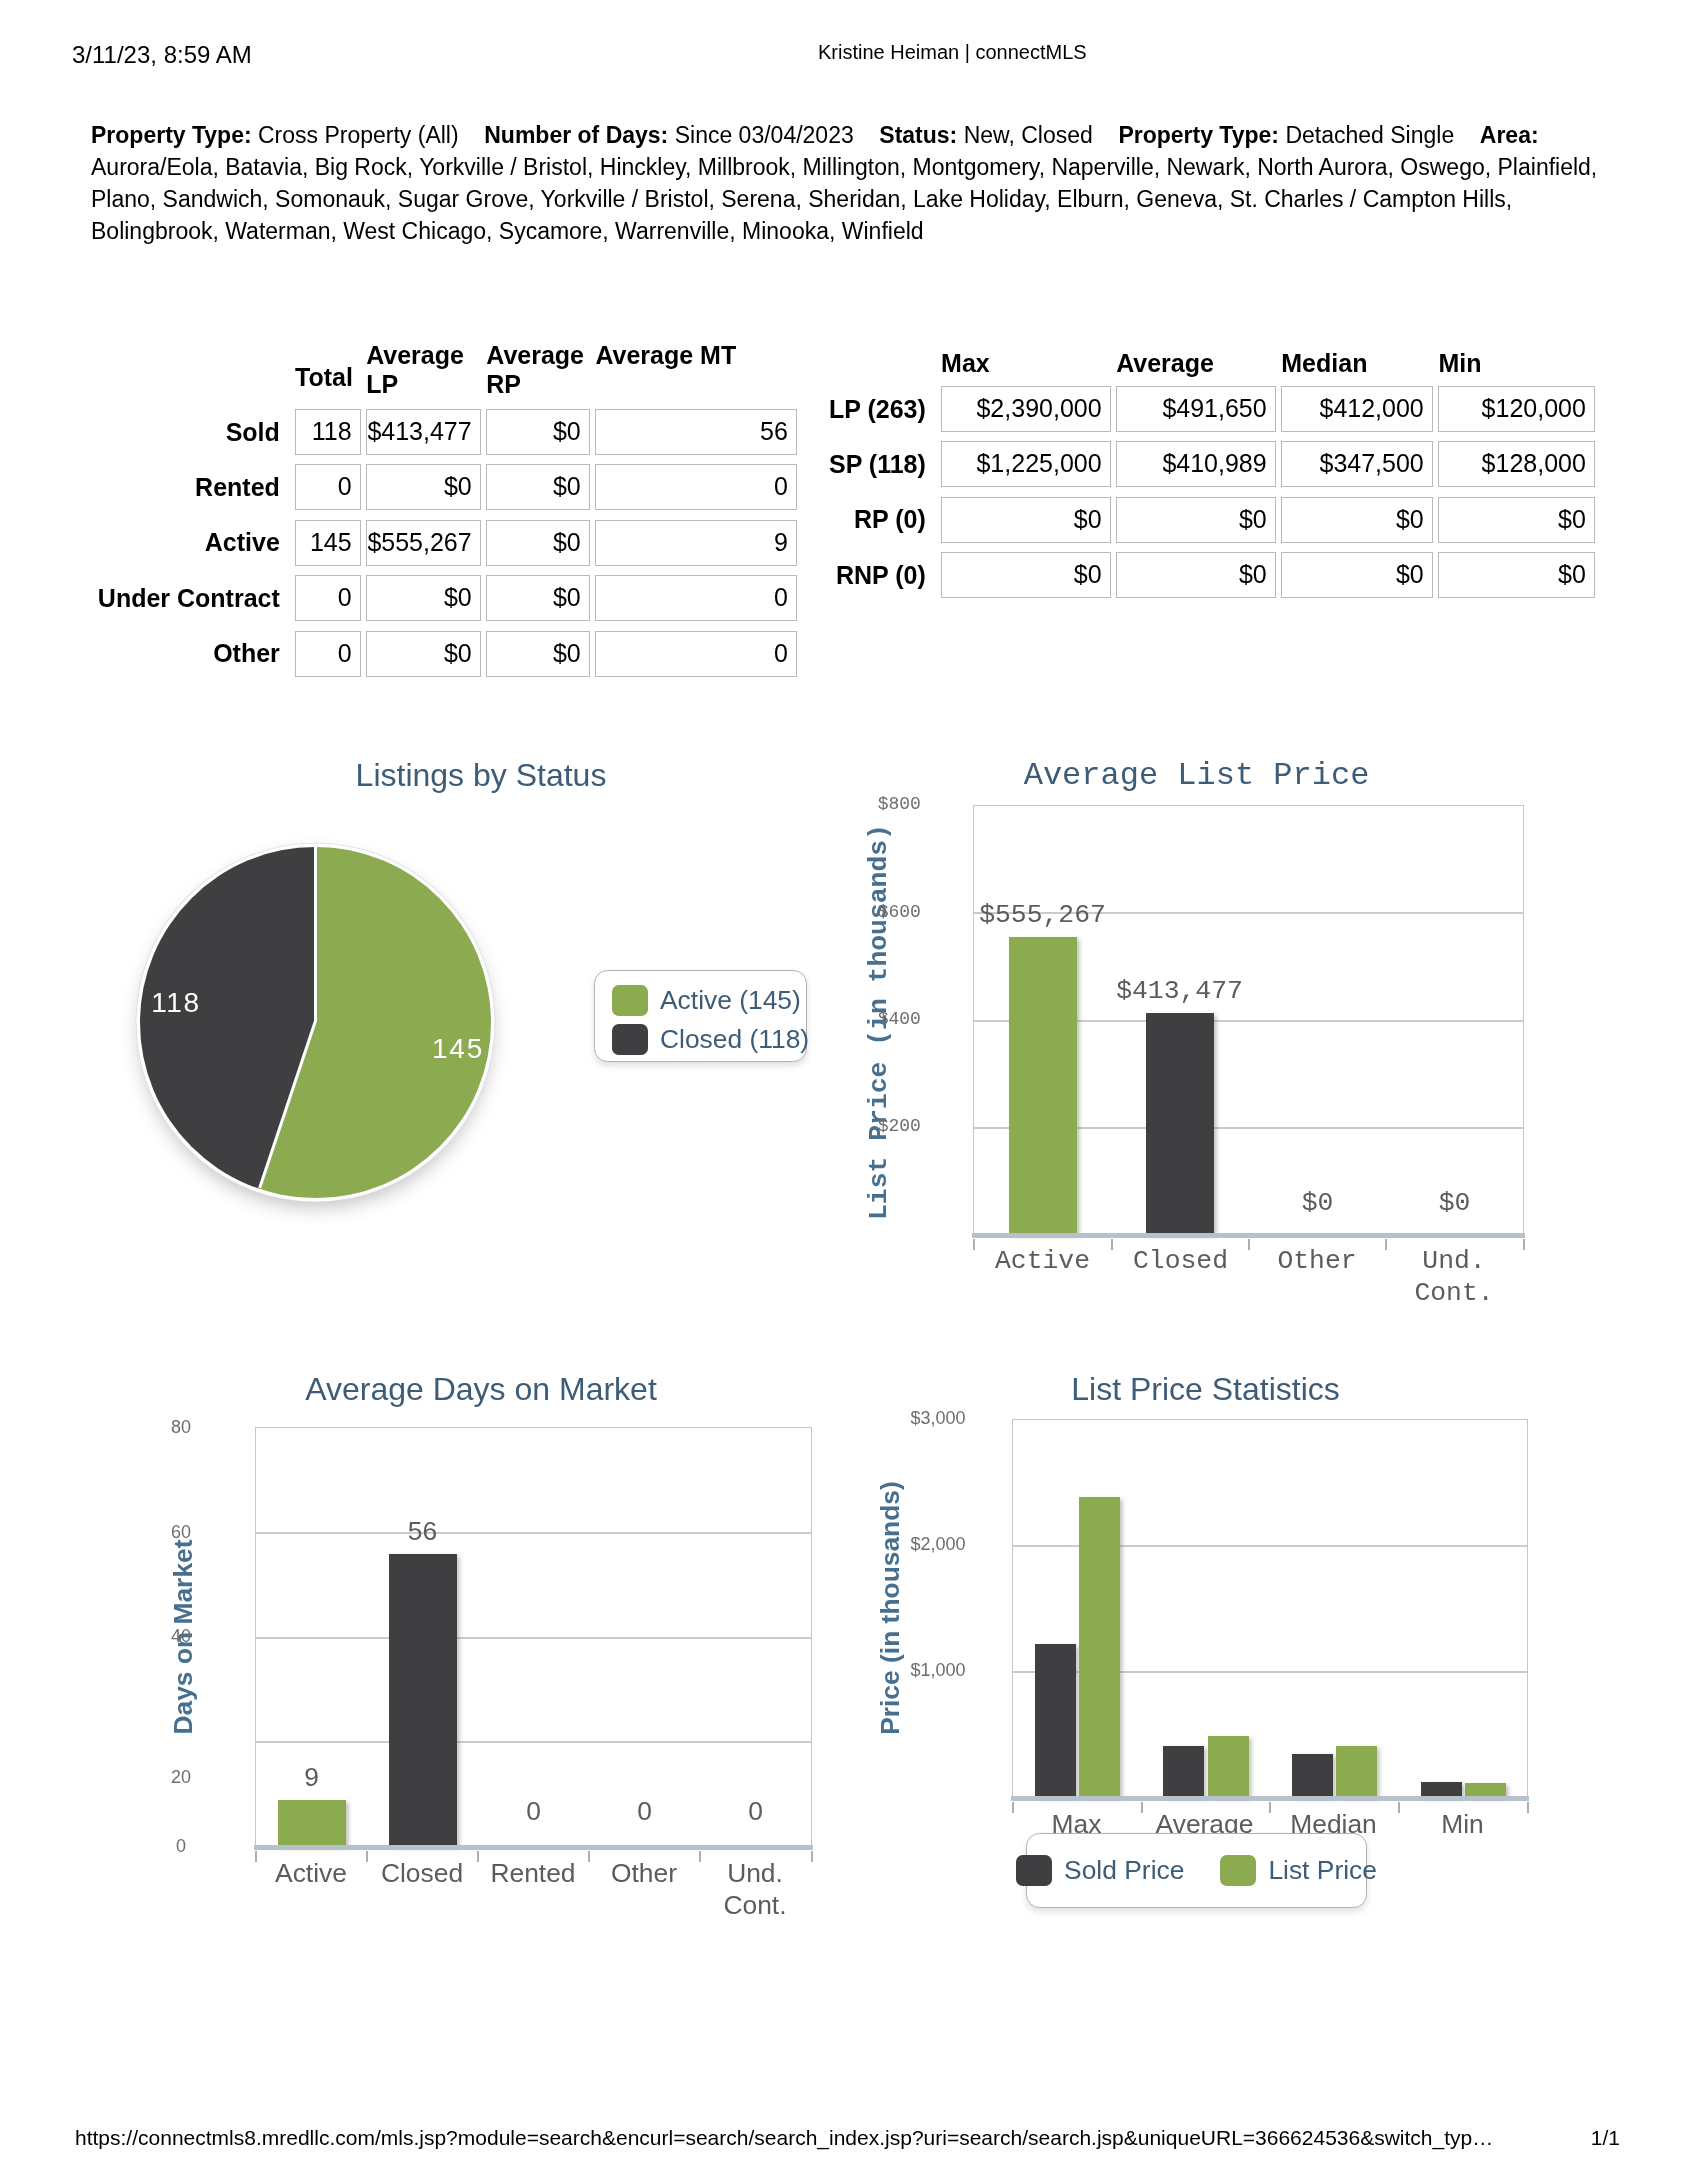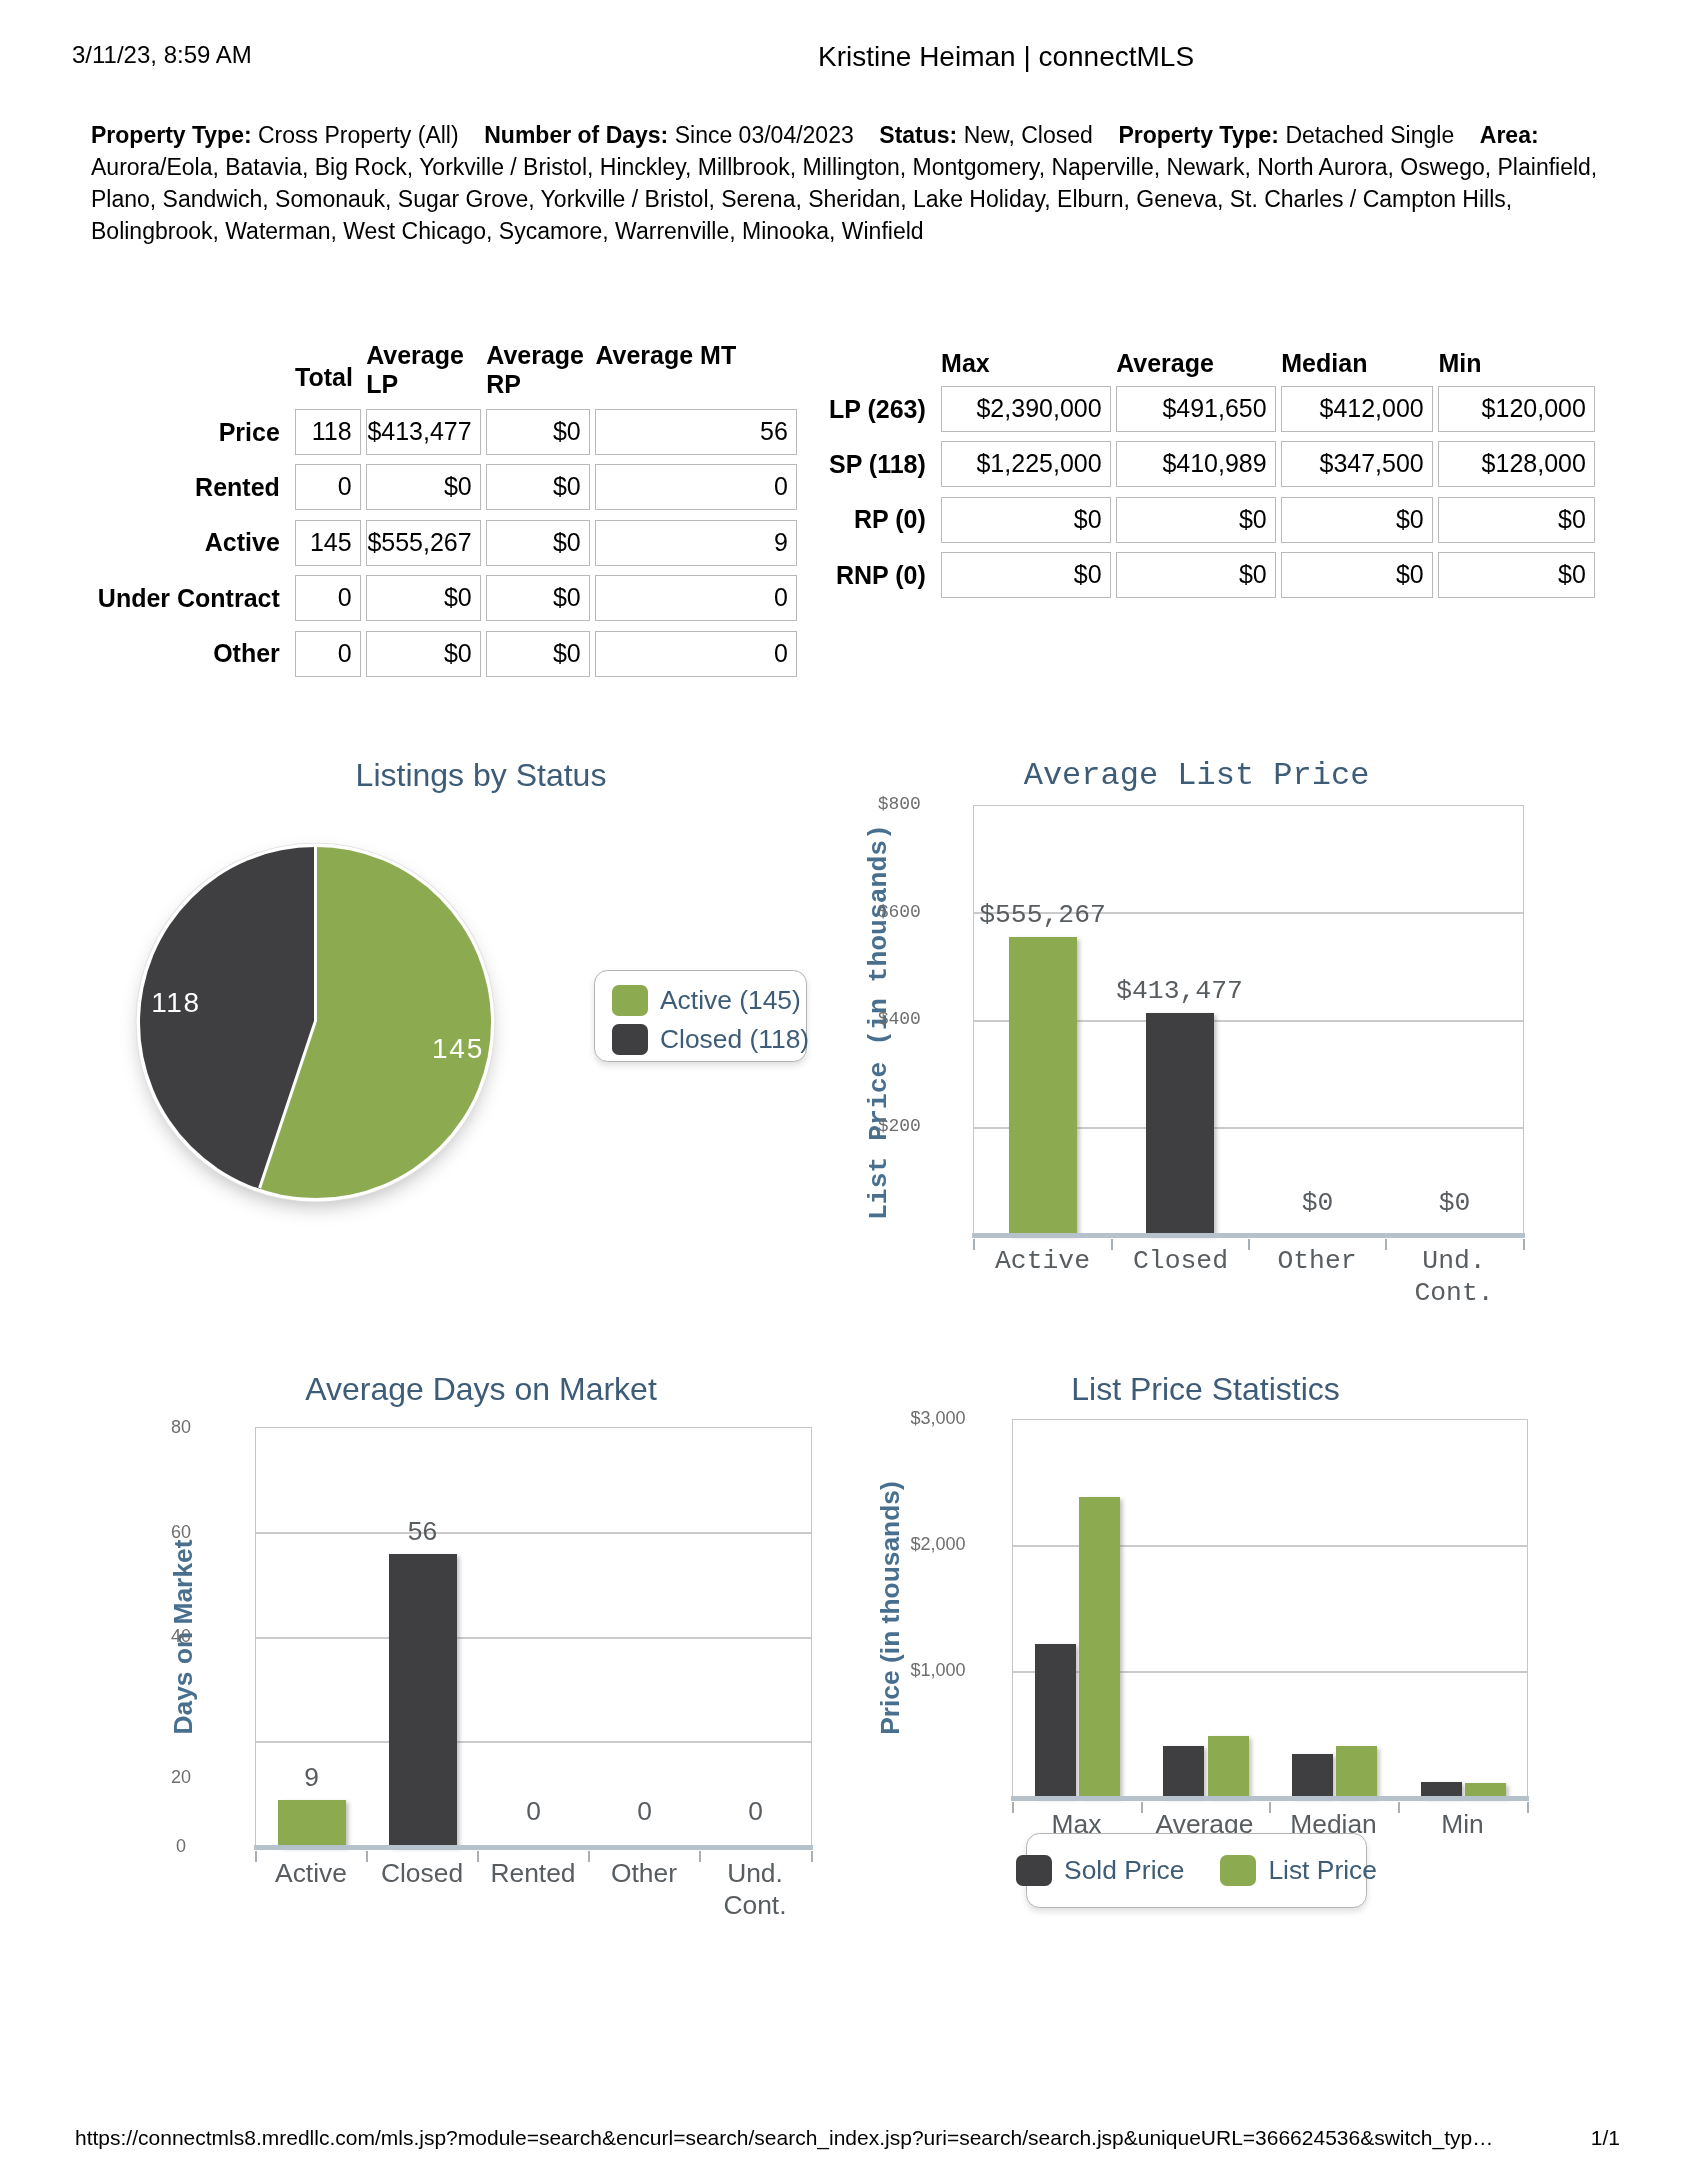--- a/index.html
+++ b/index.html
@@ -1,19 +1,19 @@
 <!DOCTYPE html>
 <html style="font-size:13.6px"><head>
 <meta charset="utf-8">
 <style>
   html,body{margin:0;padding:0;background:#fff;}
   .page{position:relative;width:1685px;height:2181px;background:#fff;
         font-family:"Liberation Sans","DejaVu Sans",sans-serif;color:#000;overflow:hidden;}
   .hdr-date{position:absolute;left:72px;top:41px;font-size:24px;}
-  .hdr-title{position:absolute;left:818px;top:41px;font-size:28px;}
+  .hdr-title{position:absolute;left:818px;top:41px;font-size:20px;}
   .criteria{position:absolute;left:91px;top:119px;width:1509px;font-size:23px;line-height:32px;margin:0;}
   .crit{margin-right:25.6px;}
   
   .btable{position:absolute;font-size:25px;}
   .summary{left:94px;top:341px;}
   .stats{left:825px;top:349px;}
   .thead{display:flex;align-items:flex-start;font-weight:bold;}
   .hcell{line-height:29px;}
   .hpad{padding-top:22px;}
   .trow{display:flex;align-items:center;margin-bottom:9.4px;}
@@ -61,21 +61,21 @@
   <p class="criteria" id="criteria"><span class="crit"><b>Property Type:</b> Cross Property (All)</span><span class="crit"><b>Number of Days:</b> Since 03/04/2023</span><span class="crit"><b>Status:</b> New, Closed</span><span class="crit"><b>Property Type:</b> Detached Single</span><span class="crit"><b>Area:</b> Aurora/Eola, Batavia, Big Rock, Yorkville / Bristol, Hinckley, Millbrook, Millington, Montgomery, Naperville, Newark, North Aurora, Oswego, Plainfield, Plano, Sandwich, Somonauk, Sugar Grove, Yorkville / Bristol, Serena, Sheridan, Lake Holiday, Elburn, Geneva, St. Charles / Campton Hills, Bolingbrook, Waterman, West Chicago, Sycamore, Warrenville, Minooka, Winfield</span></p>
   <div id="summary-table" class="btable summary">
       <div class="thead">
         <div style="width: 196px;"></div>
         <div class="hcell hpad" style="width: 66px; margin-left: 5.1px;">Total</div>
         <div class="hcell" style="width: 115px; margin-left: 5.1px;">Average LP</div>
         <div class="hcell" style="width: 104px; margin-left: 5.1px;">Average RP</div>
         <div class="hcell" style="width: 202px; margin-left: 5.1px;">Average MT</div>
       </div>
       <div class="trow">
-        <div class="tlabel" style="width: 196px;">Price</div>
+        <div class="tlabel" style="width: 196px;">Sold</div>
         <div class="tbox" style="width: 66px; margin-left: 5.1px;">118</div>
         <div class="tbox" style="width: 115px; margin-left: 5.1px;">$413,477</div>
         <div class="tbox" style="width: 104px; margin-left: 5.1px;">$0</div>
         <div class="tbox" style="width: 202px; margin-left: 5.1px;">56</div>
       </div>
       <div class="trow">
         <div class="tlabel" style="width: 196px;">Rented</div>
         <div class="tbox" style="width: 66px; margin-left: 5.1px;">0</div>
         <div class="tbox" style="width: 115px; margin-left: 5.1px;">$0</div>
         <div class="tbox" style="width: 104px; margin-left: 5.1px;">$0</div>

